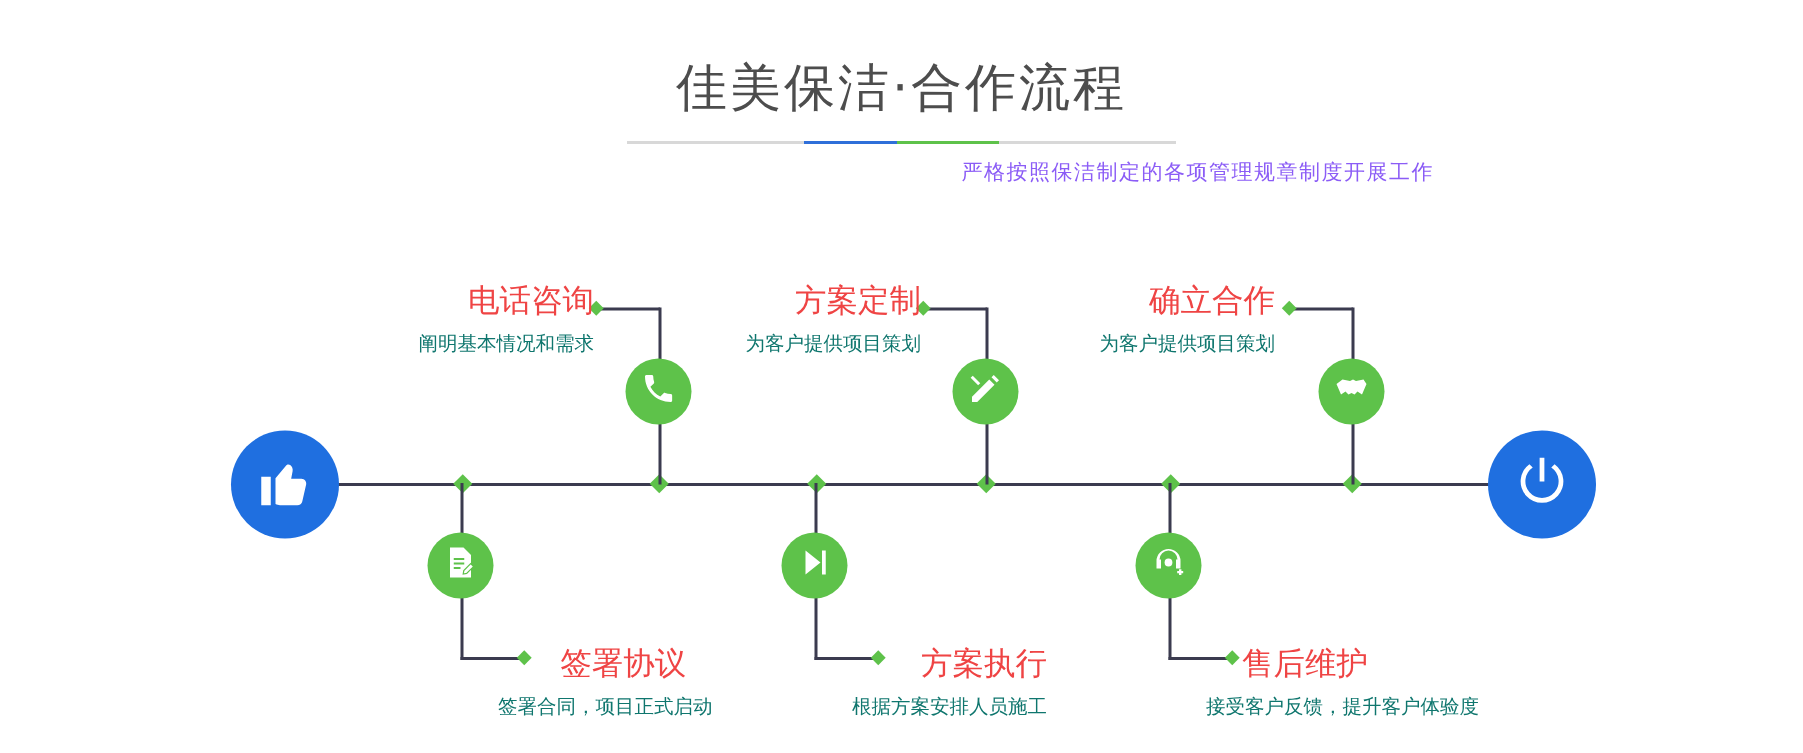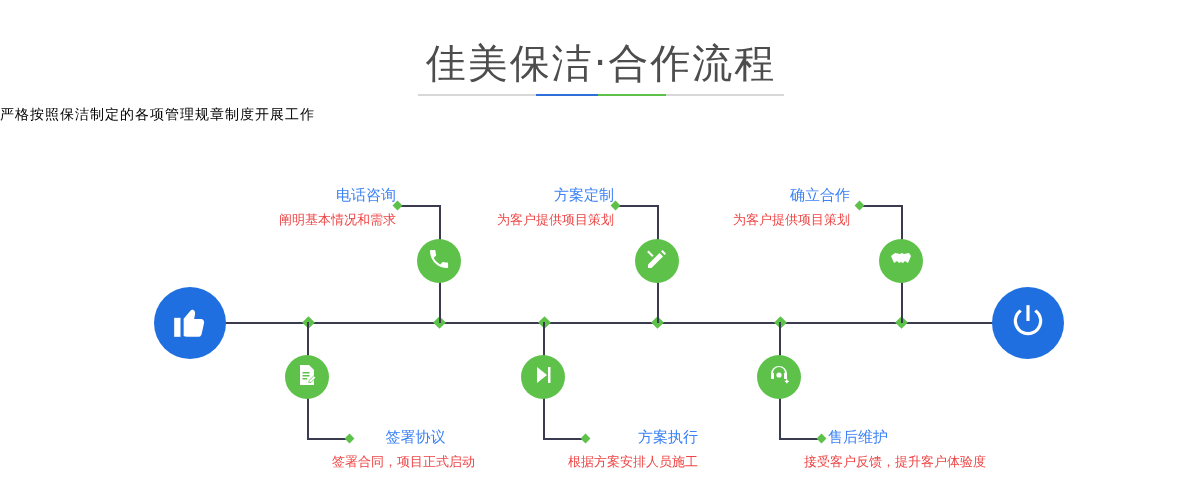--- a/index.html
+++ b/index.html
@@ -9,36 +9,36 @@
     font-family:"DejaVu Sans","Liberation Sans",sans-serif;
     overflow:hidden;
     position:relative;
   }
   .wrap{position:relative;width:1202px;height:502px;}
 
   
   .title{
     position:absolute;left:0;top:36px;width:1202px;
     text-align:center;
-    font-size:40px;
+    font-size:34px;
     letter-spacing:2px;
     color:#4d4d4d;
     font-weight:normal;
   }
   .rule{
     position:absolute;top:94px;left:50%;transform:translateX(-50%);
     width:366px;height:2px;background:#d8d8d8;
   }
   .rule .seg-blue{position:absolute;left:118px;top:0;width:62px;height:2px;background:#2f6fd9;}
   .rule .seg-green{position:absolute;left:180px;top:0;width:68px;height:2px;background:#5ec24a;}
   .subtitle{
     position:absolute;left:0;top:106px;width:956px;
-    text-align:left;
+    text-align:right;
     font-size:14px;
-    color:#000000;
+    color:#8b5cf6;
     letter-spacing:1px;
   }
 
   
   .axis{
     position:absolute;left:190px;top:322px;width:838px;height:2px;background:#3b3b4f;
   }
   .endpoint{
     position:absolute;width:72px;height:72px;border-radius:50%;
     background:#1f6fe0;color:#fff;
@@ -61,22 +61,22 @@
     background:#5ec24a;display:flex;align-items:center;justify-content:center;
     box-shadow:0 0 0 0 rgba(0,0,0,0);
   }
   .node svg{width:24px;height:24px;fill:#fff;}
 
   
   .conn{position:absolute;background:#3b3b4f;}
 
   
   .lab{position:absolute;}
-  .lab .l-title{font-size:15px;color:#3b82f6;white-space:nowrap;}
-  .lab .l-desc{font-size:13px;color:#ef4444;white-space:nowrap;margin-top:6px;}
+  .lab .l-title{font-size:21px;color:#ef4444;white-space:nowrap;}
+  .lab .l-desc{font-size:13px;color:#0f766e;white-space:nowrap;margin-top:6px;}
   .lab.top{text-align:left;}
   .lab.bot{text-align:left;}
   .tipdot{position:absolute;width:7px;height:7px;background:#5ec24a;transform:rotate(45deg);}
 </style>
 </head>
 <body>
 
 <div class="wrap">
 
   <div class="title">佳美保洁·合作流程</div>

